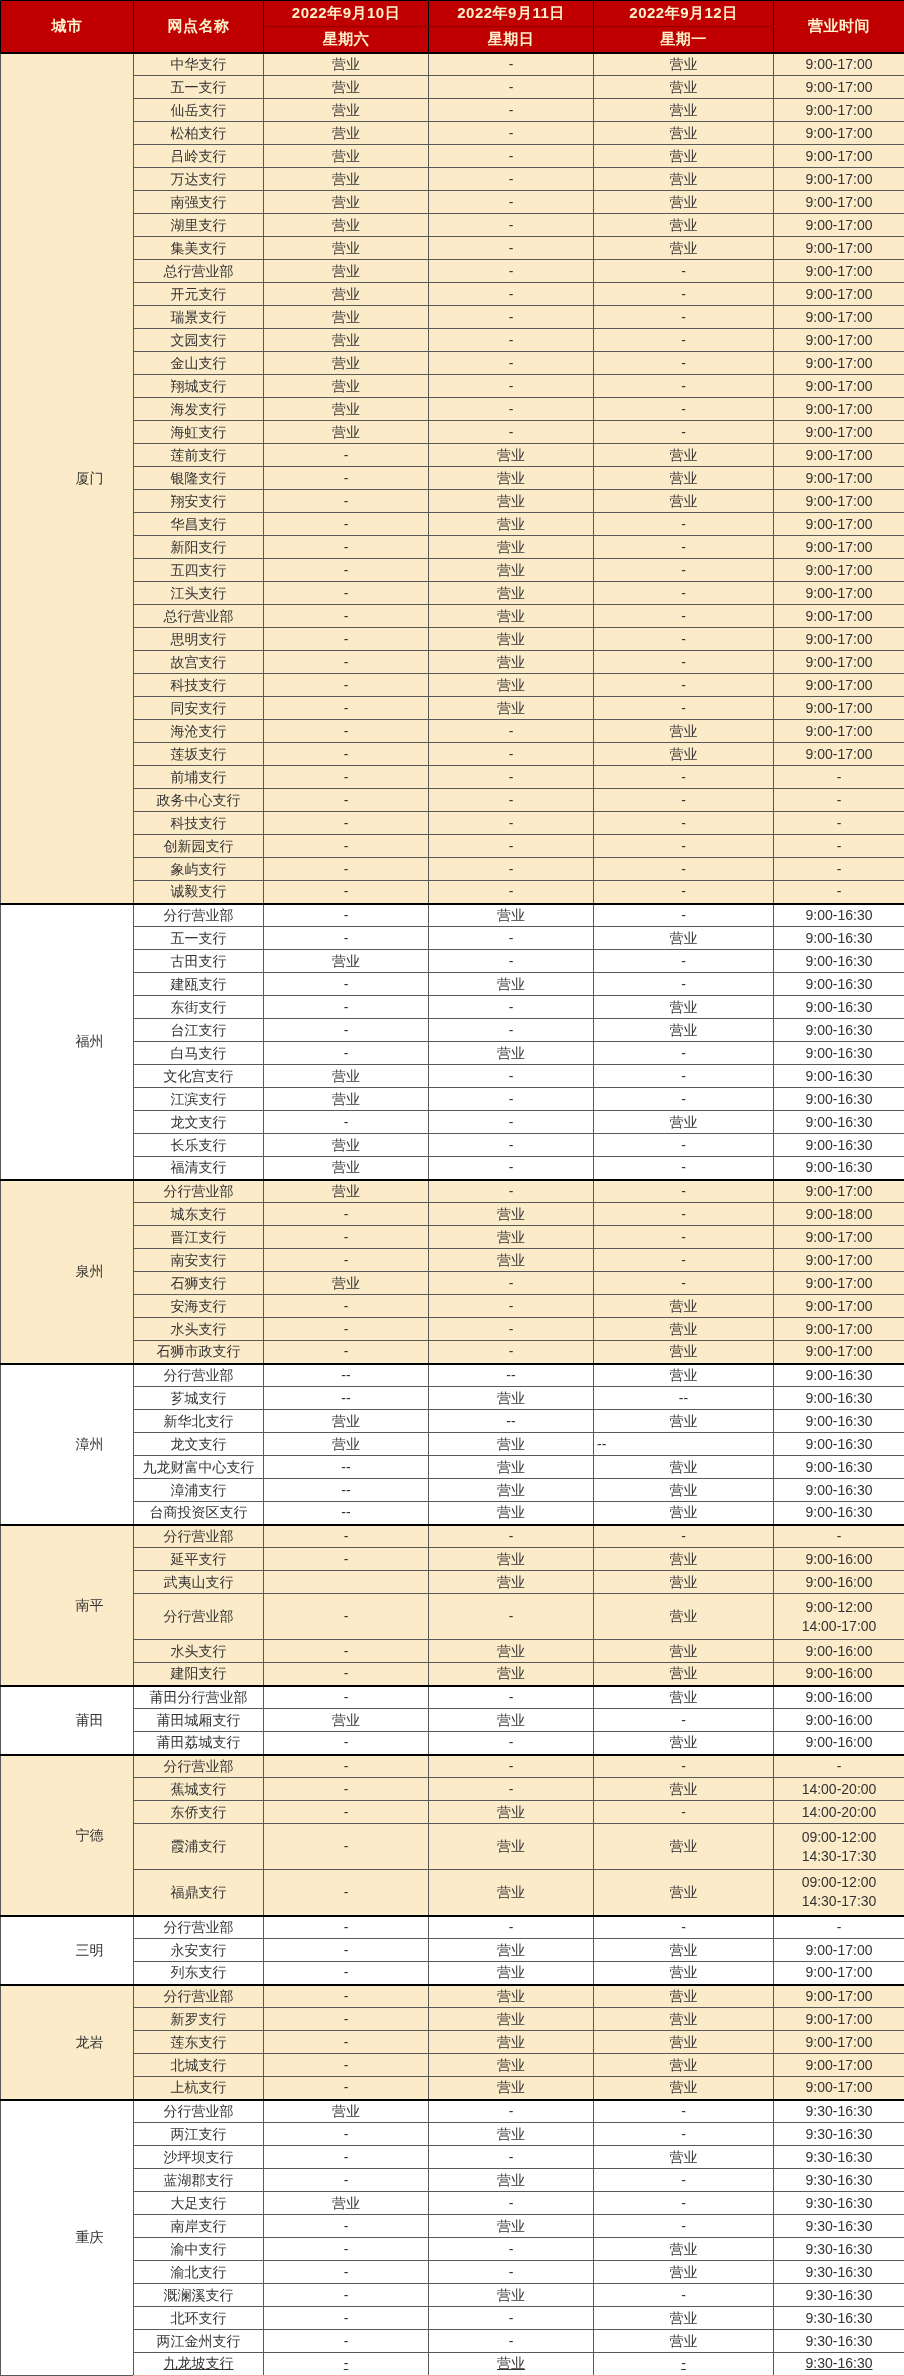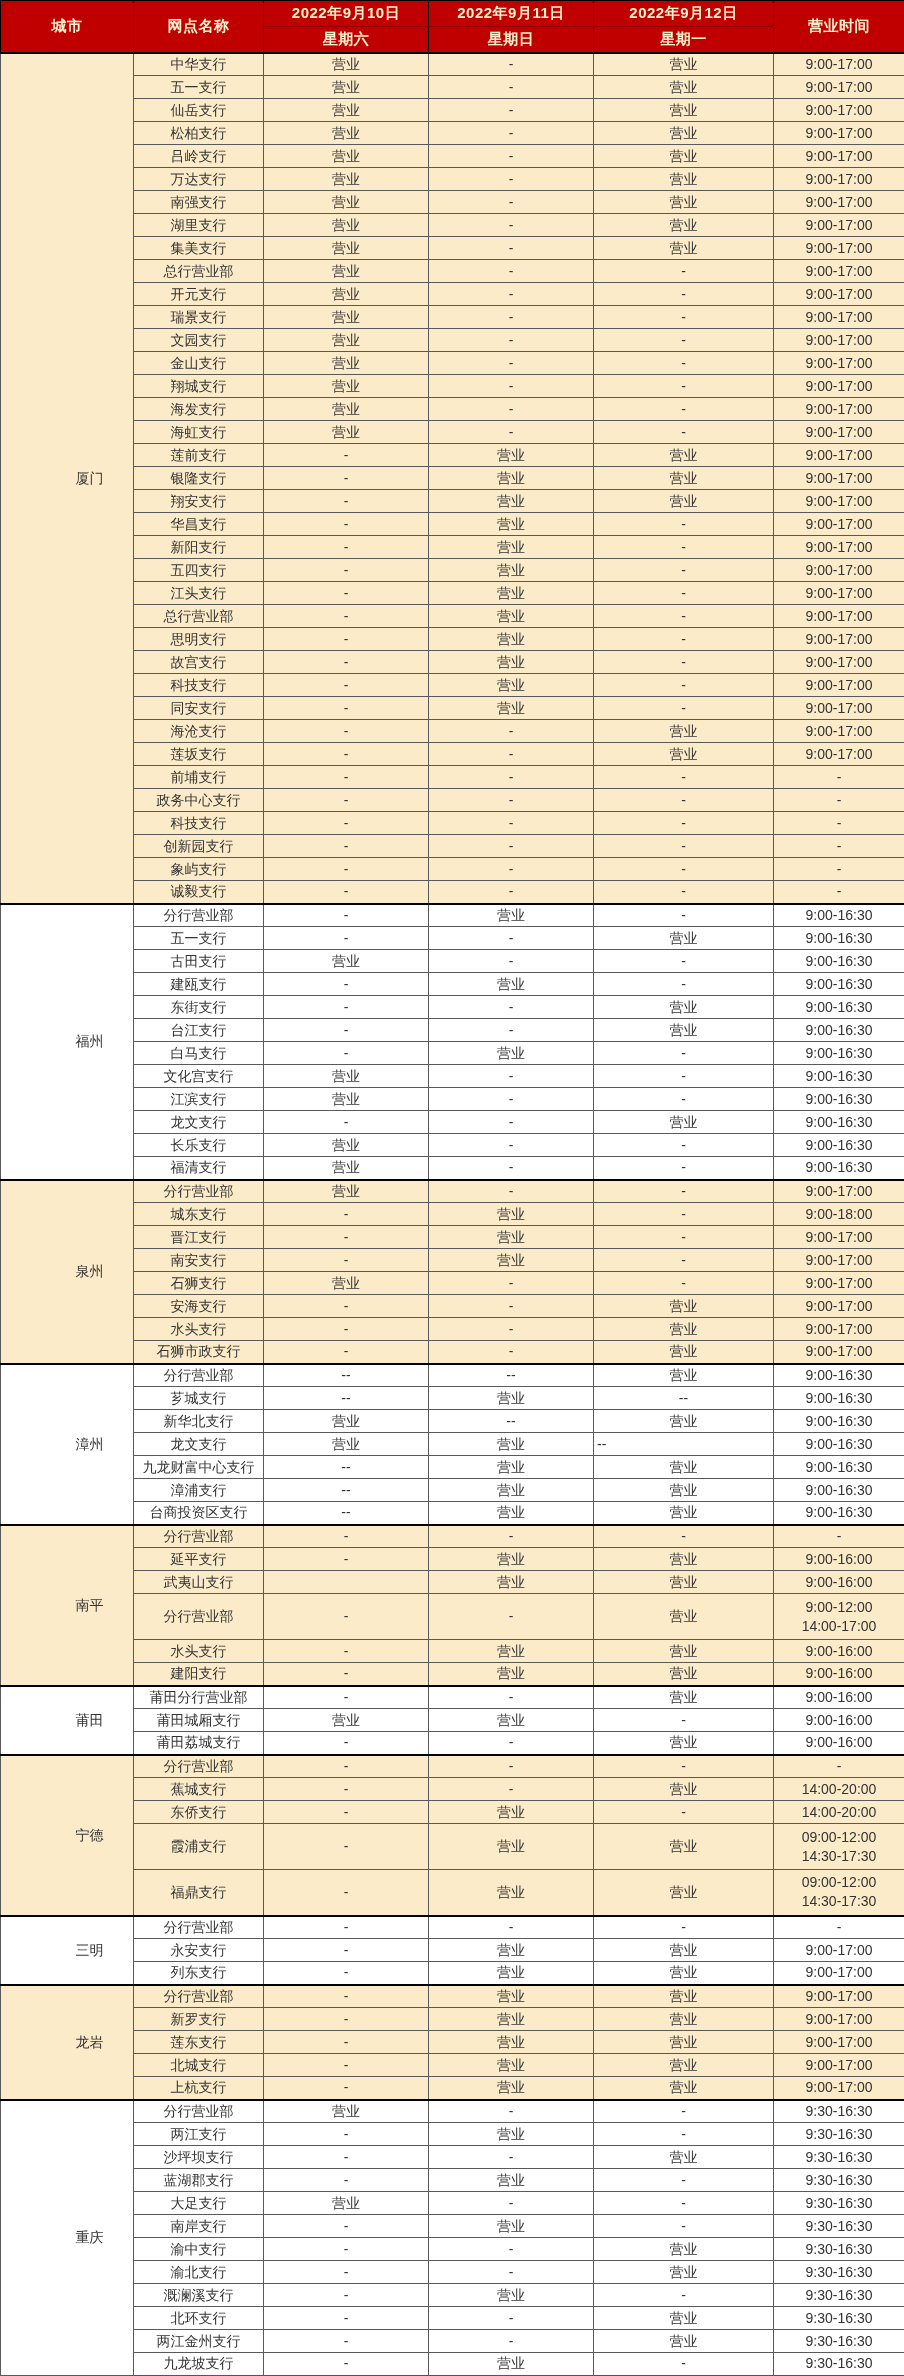--- a/index.html
+++ b/index.html
@@ -12,21 +12,21 @@
   th.date-cell{border-bottom:1px solid #8F0000;}
   th.weekday-cell{border-top:1px solid #8F0000;}
   tbody tr{height:23px;}
   tbody tr.tall{height:46px;}
   tbody td{border:1px solid #595959;font-size:14px;color:#333;text-align:center;
            vertical-align:middle;padding:0 2px;line-height:1.35;overflow:hidden;
            white-space:pre-line;}
   tr.cream td{background:#FCEBC8;}
   tr.white td{background:#FFFFFF;}
   tr.group-start td{border-top:2px solid #000;margin-top:44px;}
-  tbody tr:last-child td{border-bottom:2px solid #a21caf;}
+  tbody tr:last-child td{border-bottom:2px solid #fca5a5;text-decoration:underline;}
   td.city-cell{font-size:14px;padding-left:47px;}
   td.align-left{text-align:left;padding-left:3px;}
 </style>
 </head>
 <body>
 
 <table>
   <colgroup>
     <col style="width:133px">
       <col style="width:130px">

